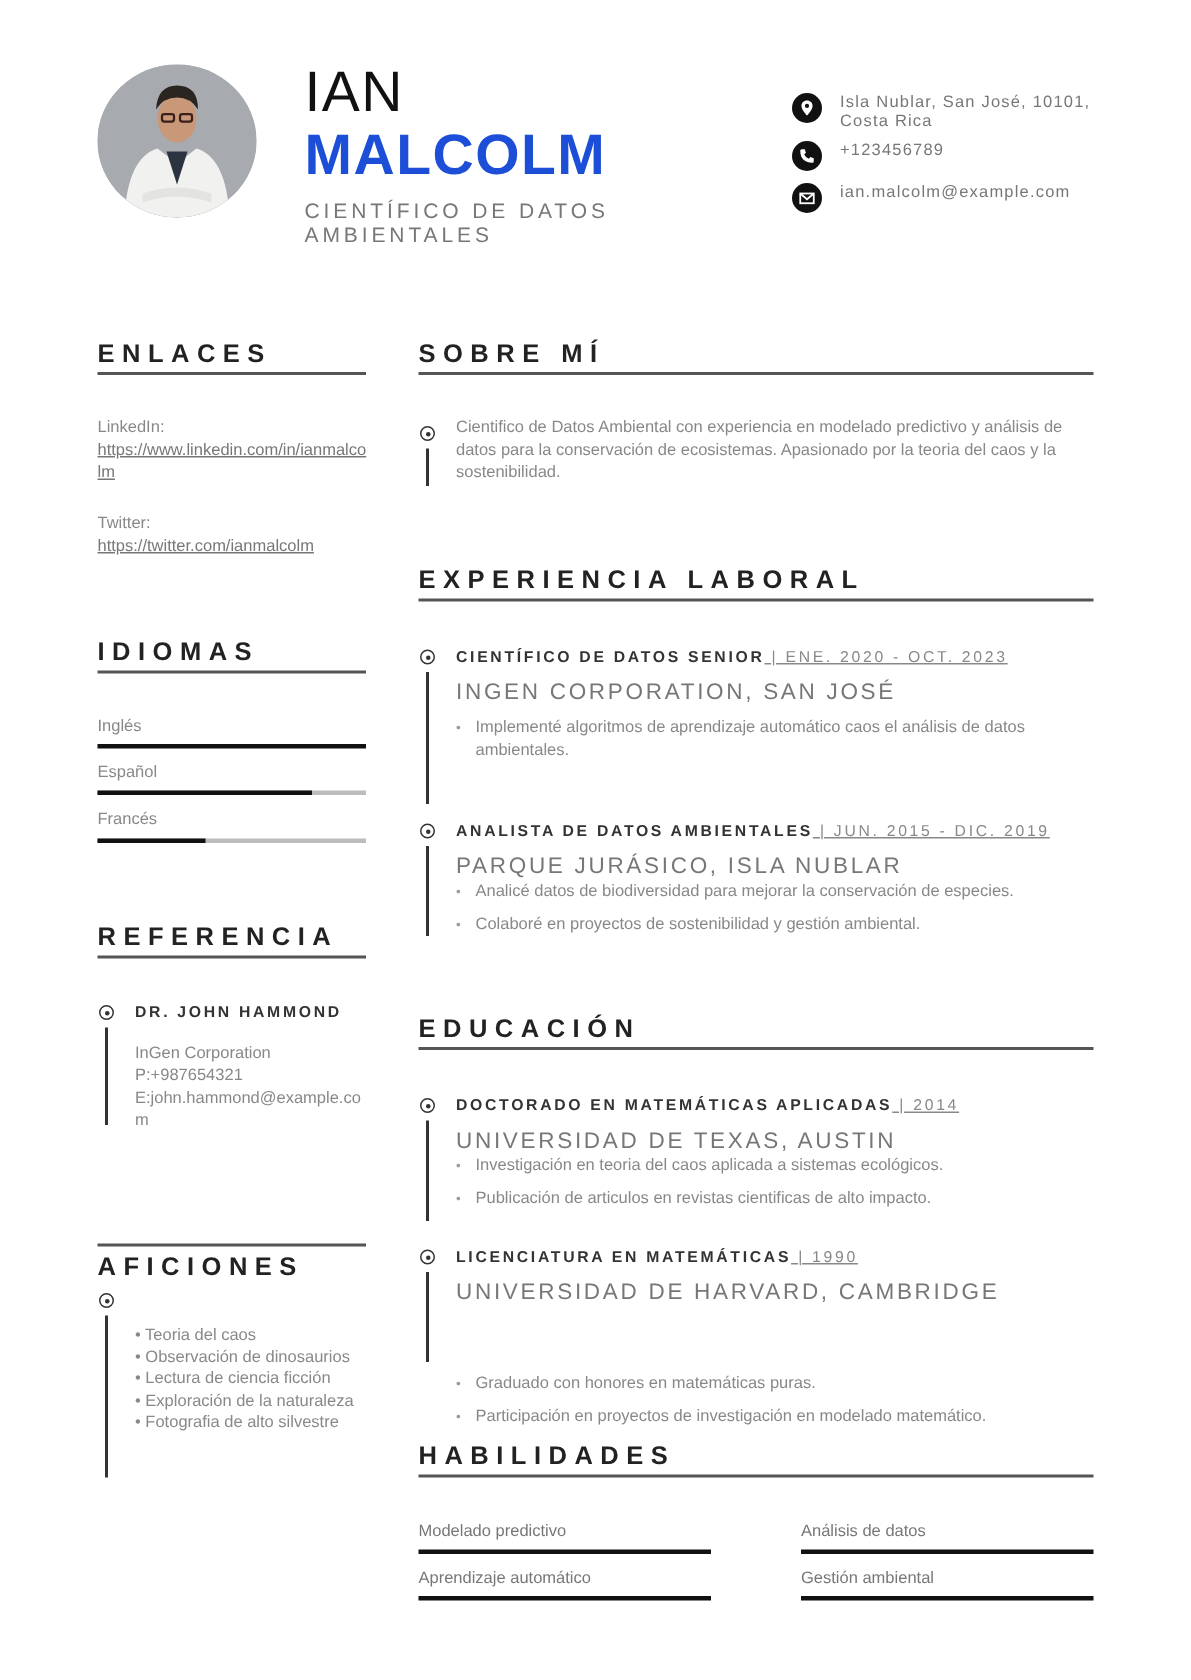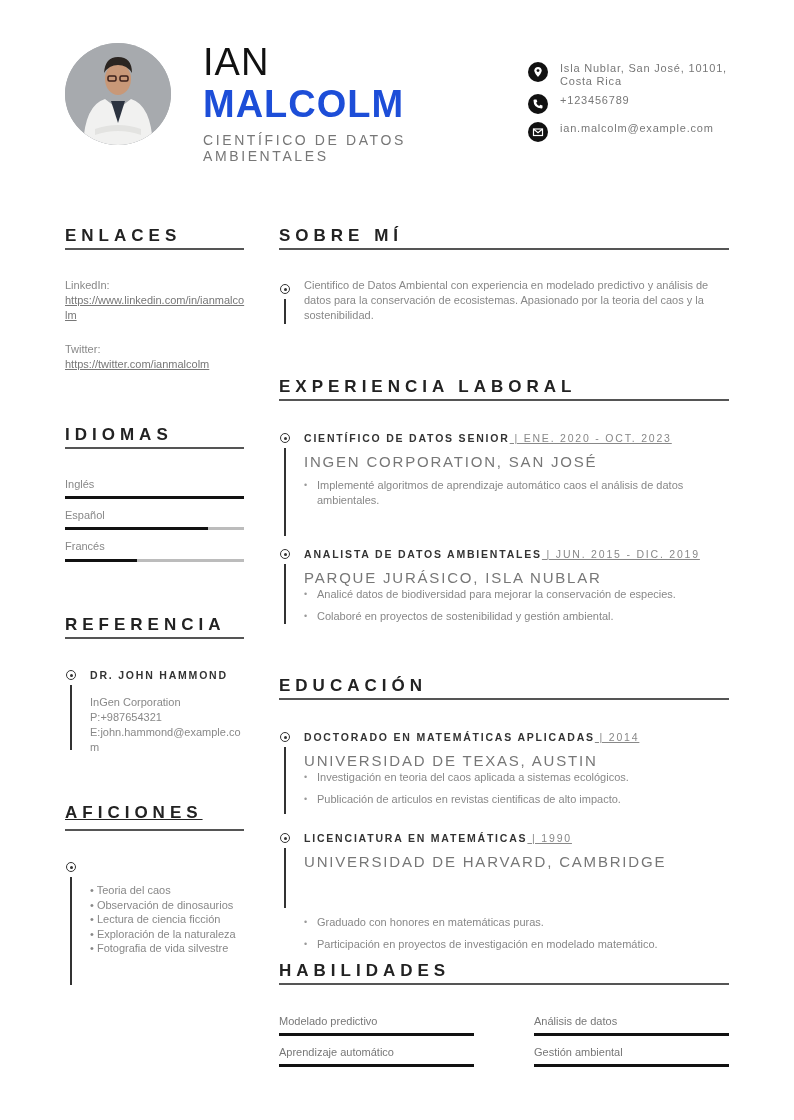--- a/index.html
+++ b/index.html
@@ -134,31 +134,31 @@
 
 <div class="abs tl-dot" style="left:66px; top:670px;"></div>
 <div class="abs tl-line" style="left:70px; top:685px; height:65px;"></div>
 <div class="abs entry-title" style="left:90px; top:668px;">DR. JOHN HAMMOND</div>
 <div class="abs small" style="left:90px; top:695px; width:155px;">
   <div>InGen Corporation</div>
   <div>P:+987654321</div>
   <div style="word-break:break-all;">E:john.hammond@example.com</div>
 </div>
 
-<div class="abs sec-title" style="left:65px; top:803px;text-decoration:underline;">AFICIONES</div>
+<div class="abs sec-title" style="left:65px; top:835px;">AFICIONES</div>
 <div class="abs sec-rule" style="left:65px; top:829px; width:179px;"></div>
 
 <div class="abs tl-dot" style="left:66px; top:862px;"></div>
 <div class="abs tl-line" style="left:70px; top:877px; height:108px;"></div>
 <div class="abs small" style="left:90px; top:883px; width:155px; line-height:14.5px;">
   <div>• Teoria del caos</div>
   <div>• Observación de dinosaurios</div>
   <div>• Lectura de ciencia ficción</div>
   <div>• Exploración de la naturaleza</div>
-  <div>• Fotografia de vida silvestre</div>
+  <div>• Fotografia de alto silvestre</div>
 </div>
 
 <div class="abs sec-title" style="left:279px; top:226px;">SOBRE MÍ</div>
 <div class="abs sec-rule" style="left:279px; top:248px; width:450px;"></div>
 <div class="abs tl-dot" style="left:280px; top:284px;"></div>
 <div class="abs tl-line" style="left:284px; top:299px; height:25px;"></div>
 <div class="abs small" style="left:304px; top:278px; width:420px;">Cientifico de Datos Ambiental con experiencia en modelado predictivo y análisis de datos para la conservación de ecosistemas. Apasionado por la teoria del caos y la sostenibilidad.</div>
 
 <div class="abs sec-title" style="left:279px; top:377px;">EXPERIENCIA LABORAL</div>
 <div class="abs sec-rule" style="left:279px; top:399px; width:450px;"></div>

